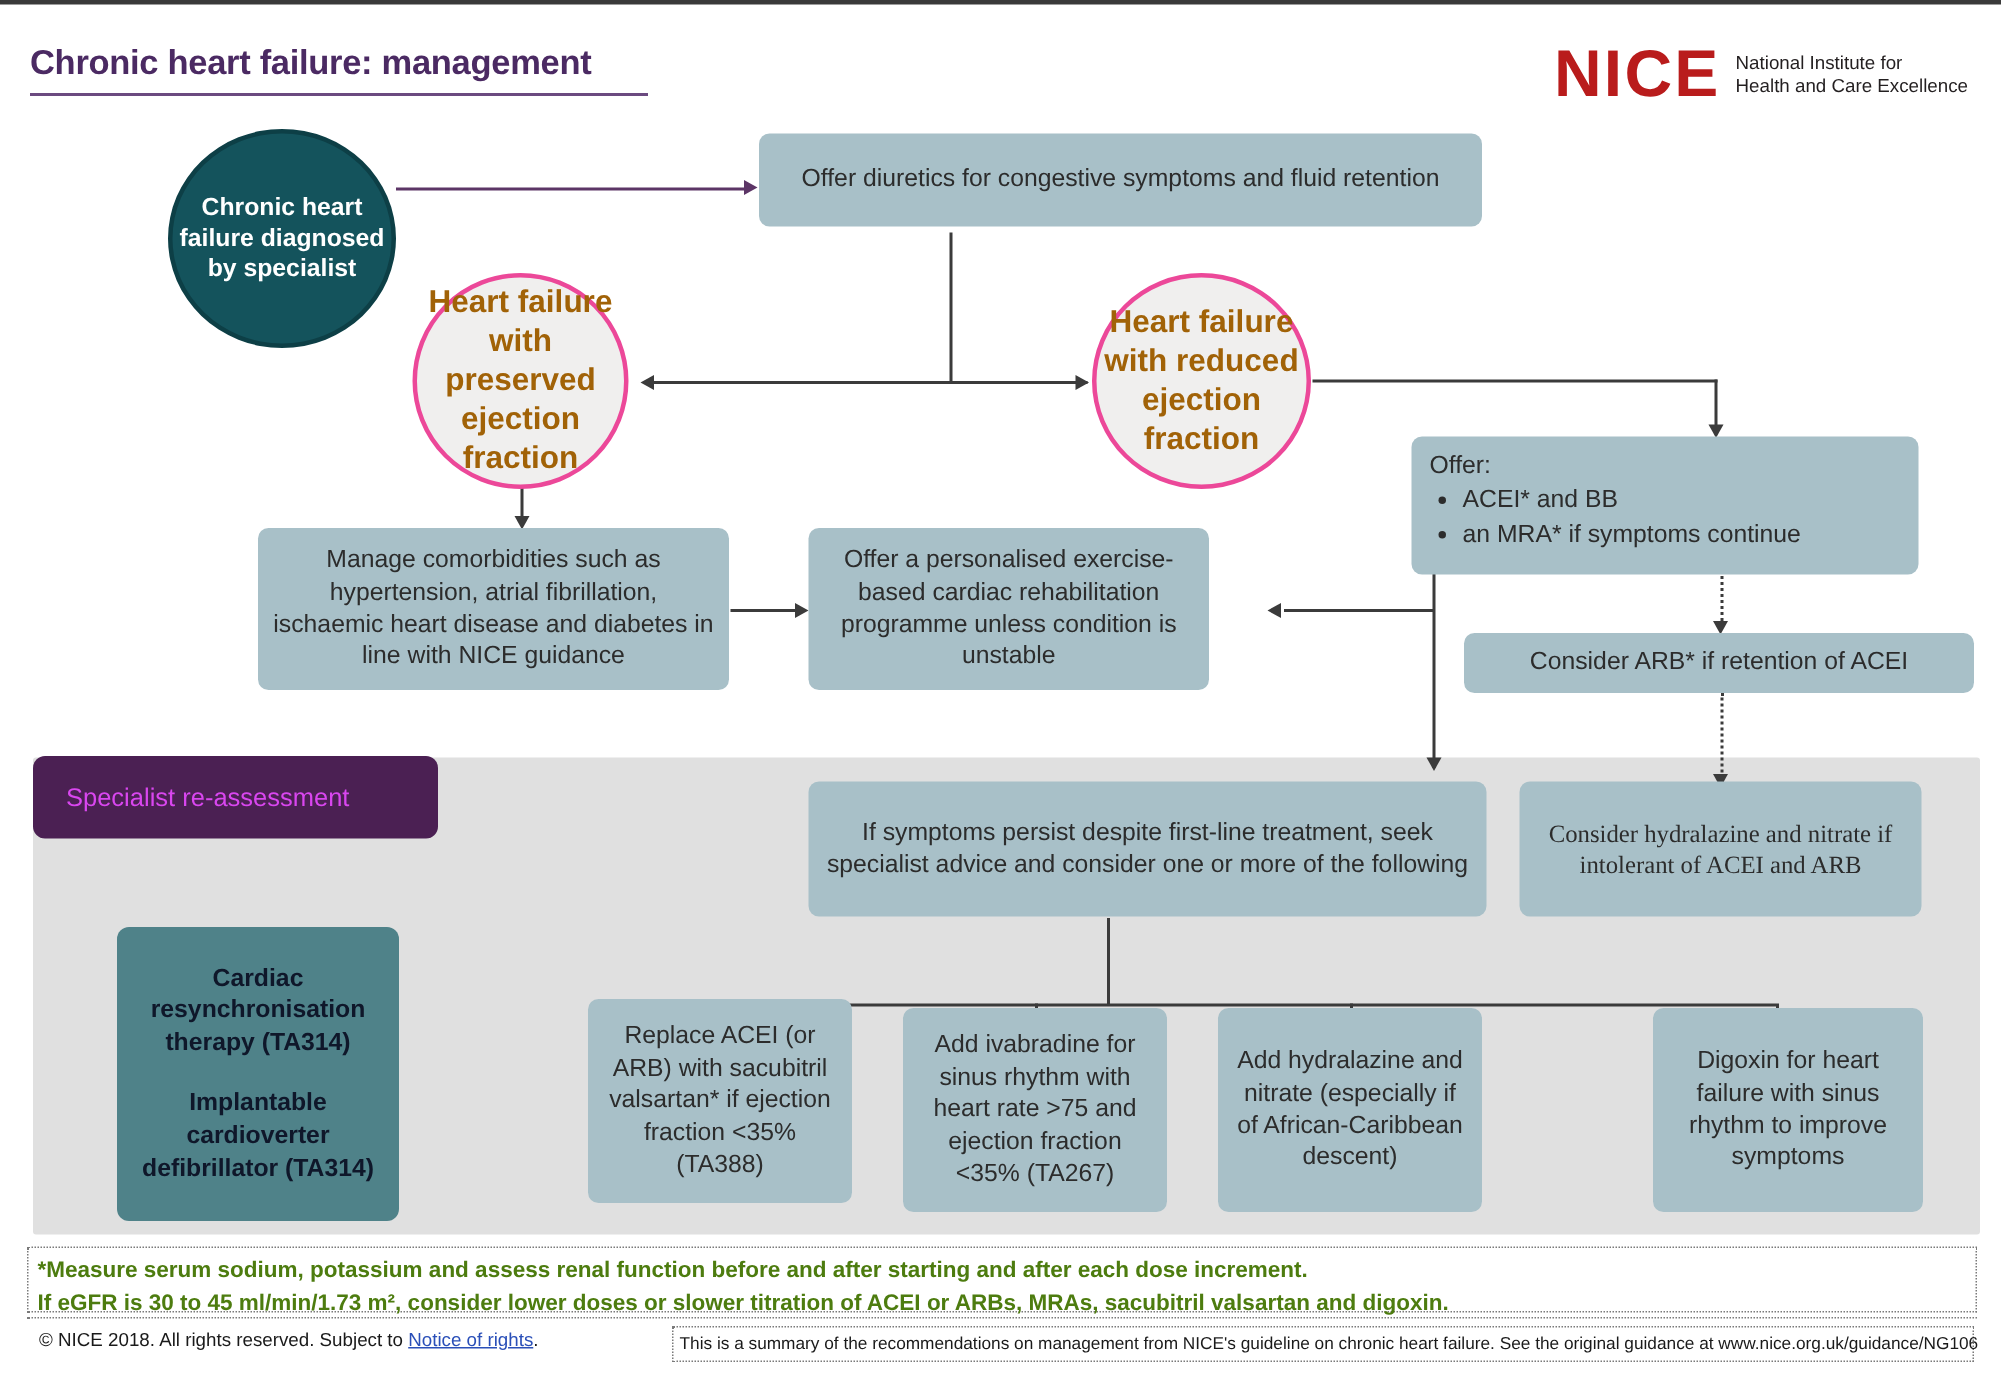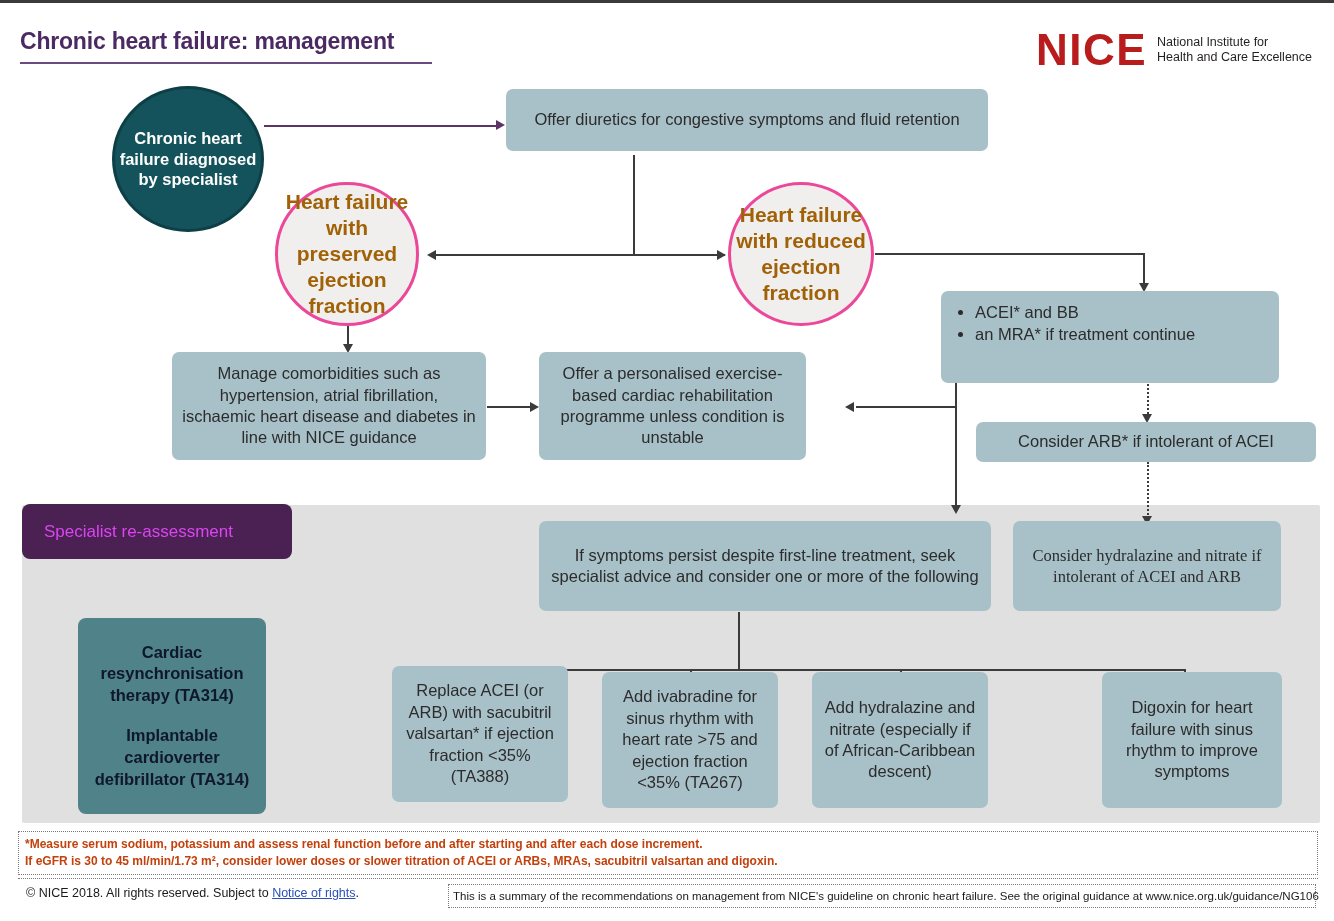--- a/index.html
+++ b/index.html
@@ -194,23 +194,23 @@
   .teal-box .gap { height: 18px; }
 
   
   .footnote {
     position: absolute;
     left: 18px; top: 831px;
     width: 1300px; height: 44px;
     box-sizing: border-box;
     border: 1px dotted #7a7a7a;
     padding: 4px 6px 0 6px;
-    font-size: 12px;
-    font-weight: bold;
-    color: #c2410c;
+    font-size: 15px;
+    font-weight: bold;
+    color: #4d7c0f;
     line-height: 1.45;
   }
   .footer-bar {
     position: absolute;
     left: 18px; top: 878px;
     width: 1300px; height: 32px;
     box-sizing: border-box;
     border-top: 1px dotted #7a7a7a;
   }
   .copyright {
@@ -306,32 +306,33 @@
   <div class="circle start" style="left:112px; top:86px; width:152px; height:146px;">Chronic heart failure diagnosed by specialist</div>
 
   <div class="node" style="left:506px; top:89px; width:482px; height:62px;">Offer diuretics for congestive symptoms and fluid retention</div>
 
   <div class="circle decision" style="left:275px; top:182px; width:144px; height:144px;">Heart failure with preserved ejection fraction</div>
 
   <div class="circle decision" style="left:728px; top:182px; width:146px; height:144px;">Heart failure with reduced ejection fraction</div>
 
   <div class="node left-align" style="left:941px; top:291px; width:338px; height:92px;">
     <div style="width:100%;">
+      <div>Offer:</div>
       <ul class="blist">
         <li>ACEI* and BB</li>
-        <li>an MRA* if treatment continue</li>
+        <li>an MRA* if symptoms continue</li>
       </ul>
     </div>
   </div>
 
   <div class="node" style="left:172px; top:352px; width:314px; height:108px;">Manage comorbidities such as hypertension, atrial fibrillation, ischaemic heart disease and diabetes in line with NICE guidance</div>
 
   <div class="node" style="left:539px; top:352px; width:267px; height:108px;">Offer a personalised exercise-based cardiac rehabilitation programme unless condition is unstable</div>
 
-  <div class="node" style="left:976px; top:422px; width:340px; height:40px;">Consider ARB* if intolerant of ACEI</div>
+  <div class="node" style="left:976px; top:422px; width:340px; height:40px;">Consider ARB* if retention of ACEI</div>
 
   <div class="node" style="left:539px; top:521px; width:452px; height:90px;">If symptoms persist despite first-line treatment, seek specialist advice and consider one or more of the following</div>
 
   <div class="node" style="left:1013px; top:521px; width:268px; height:90px;font-family:Liberation Serif, serif;">Consider hydralazine and nitrate if intolerant of ACEI and ARB</div>
 
   <div class="node" style="left:392px; top:666px; width:176px; height:136px;">Replace ACEI (or ARB) with sacubitril valsartan* if ejection fraction &lt;35% (TA388)</div>
 
   <div class="node" style="left:602px; top:672px; width:176px; height:136px;">Add ivabradine for sinus rhythm with heart rate &gt;75 and ejection fraction &lt;35% (TA267)</div>
 
   <div class="node" style="left:812px; top:672px; width:176px; height:136px;">Add hydralazine and nitrate (especially if of African-Caribbean descent)</div>

